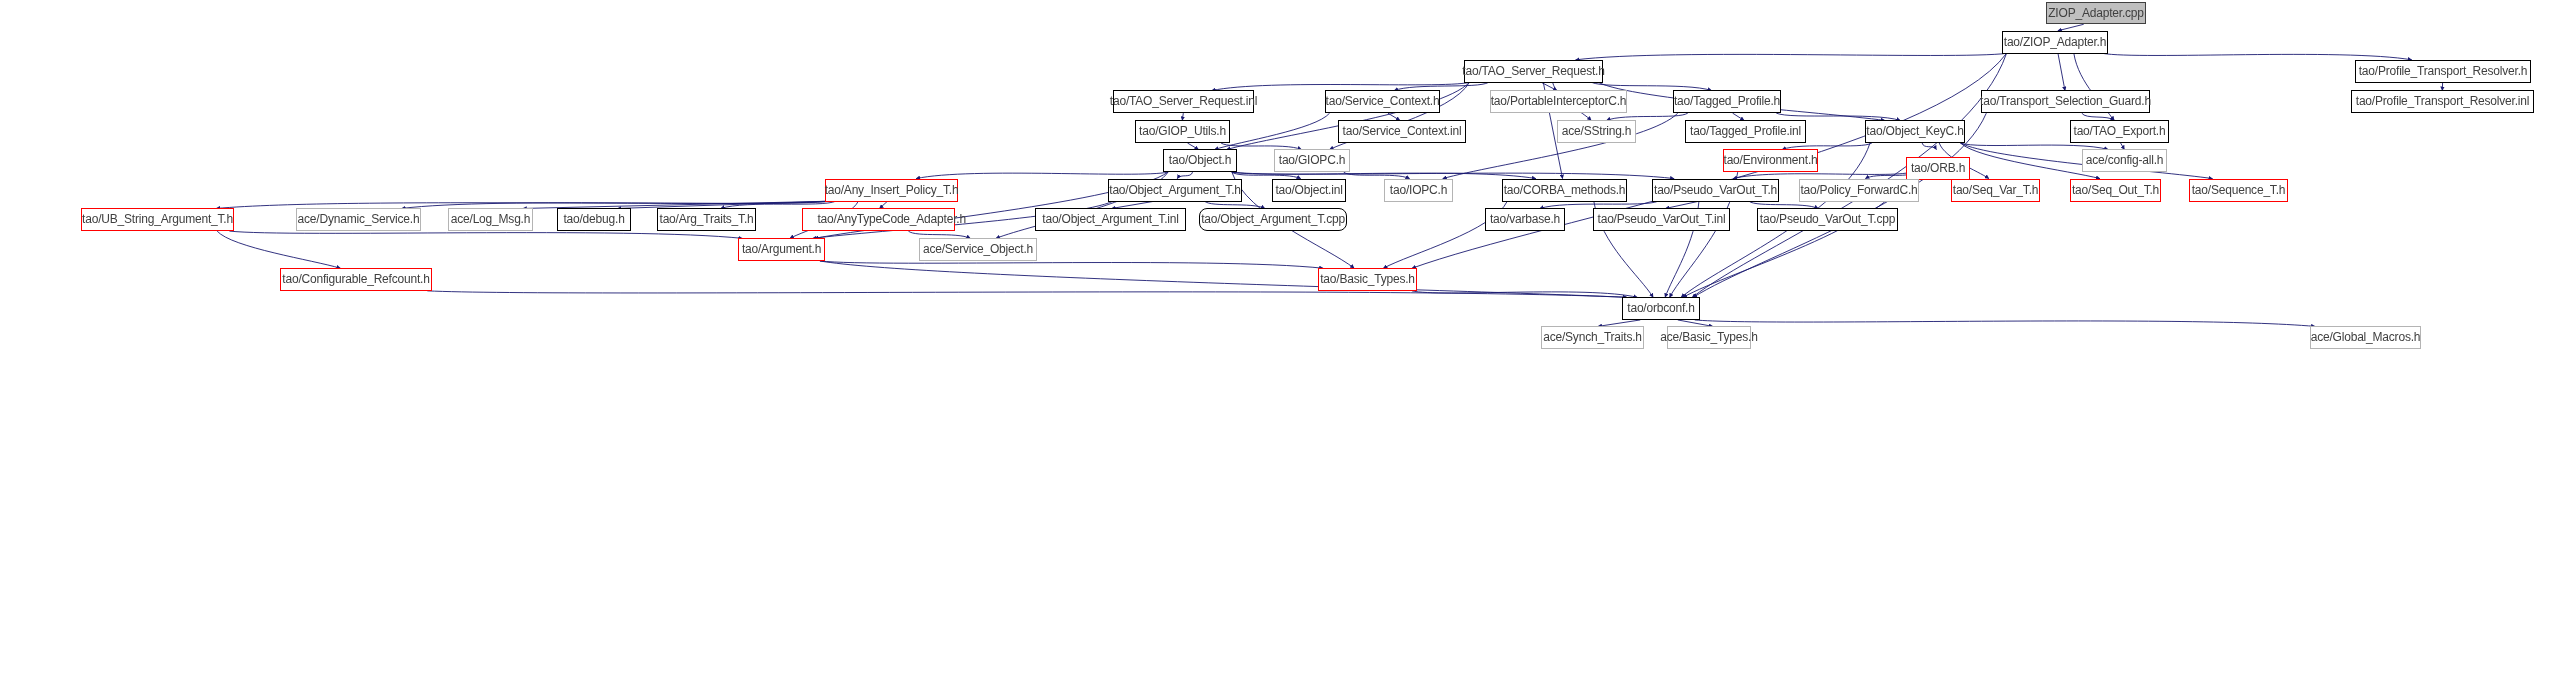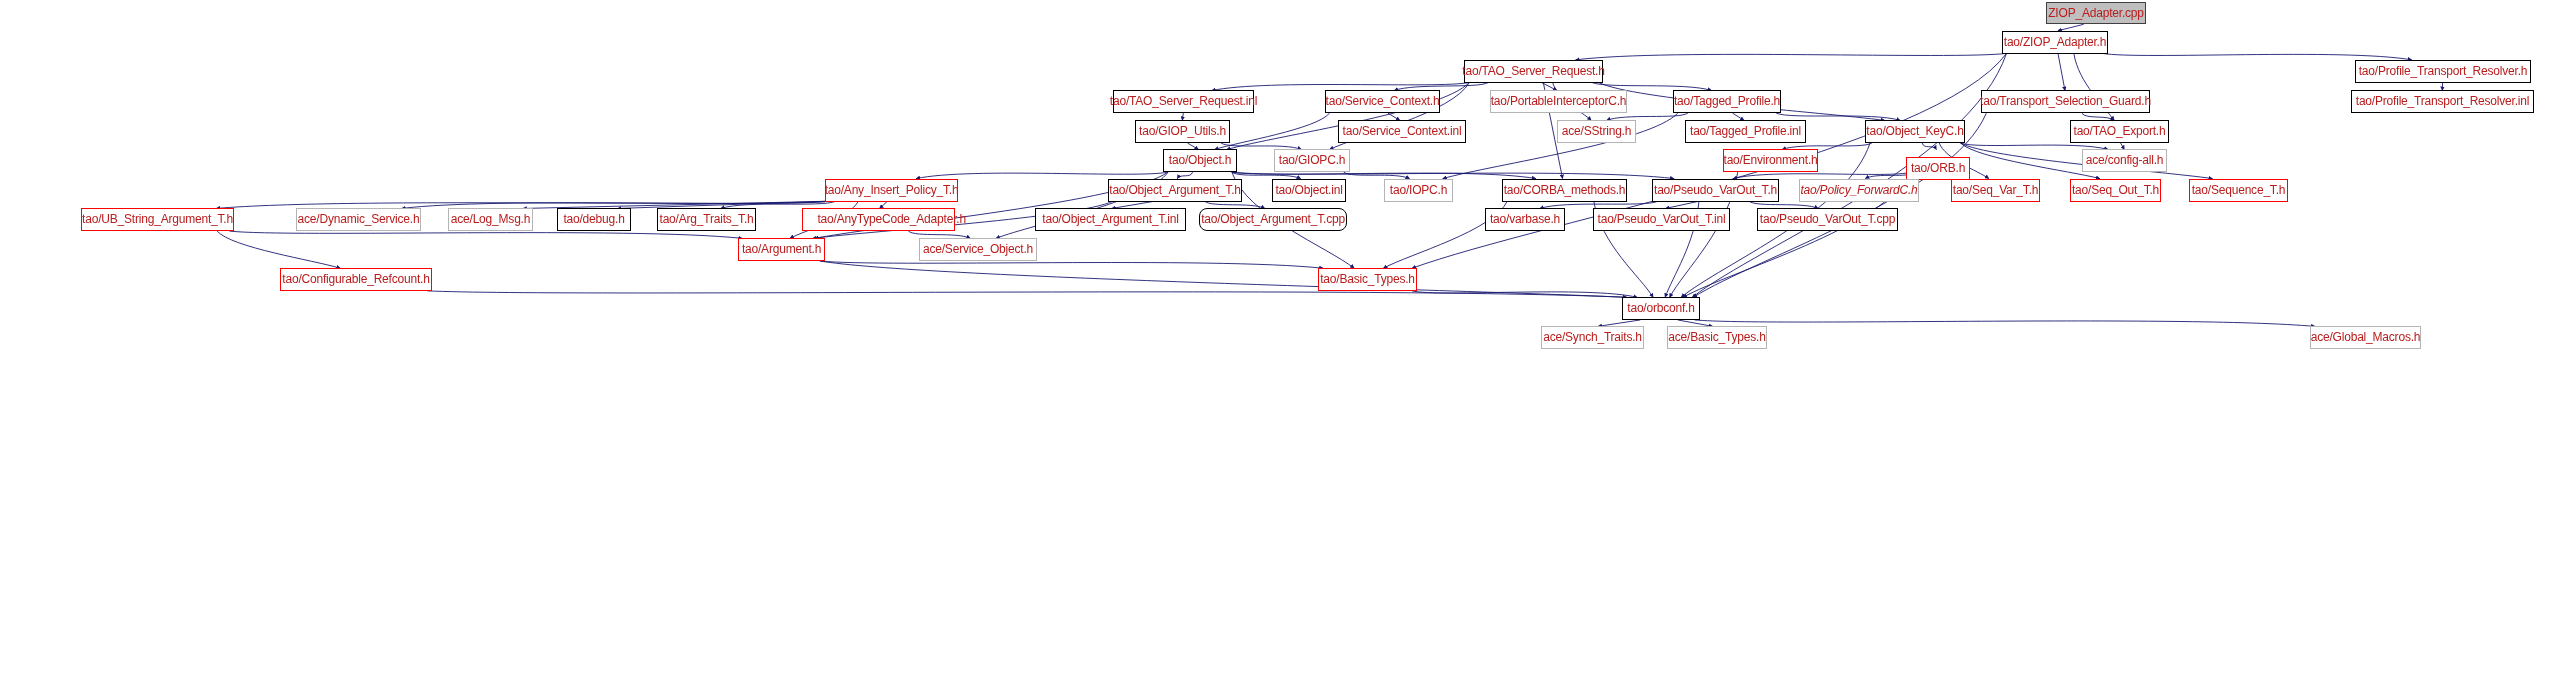--- a/index.html
+++ b/index.html
@@ -26,21 +26,21 @@
   }
   .node {
     position: absolute;
     box-sizing: border-box;
     display: flex;
     align-items: center;
     justify-content: center;
     white-space: nowrap;
     font-size: 12px;
     line-height: 1;
-    color: #b91c1c;
+    color: #404040;
     background: #ffffff;
     border: 0.8px solid #000000;
     height: 22.6px;
     padding: 0 5.7px;
     letter-spacing: -0.2px;
   }
   .node.root {
     background: #bfbfbf;
     border: 0.8px solid #404040;
   }
@@ -214,21 +214,21 @@
       </div>
       <div class="node gray" style="left: 1384px; top: 179px; width: 69px;">
         <span>tao/IOPC.h</span>
       </div>
       <div class="node" style="left: 1502px; top: 179px; width: 125px;">
         <span>tao/CORBA_methods.h</span>
       </div>
       <div class="node" style="left: 1652px; top: 179px; width: 127px;">
         <span>tao/Pseudo_VarOut_T.h</span>
       </div>
-      <div class="node gray" style="left: 1799px; top: 179px; width: 120px; font-style: italic;">
+      <div class="node gray" style="left: 1799px; top: 179px; width: 120px;">
         <span>tao/Policy_ForwardC.h</span>
       </div>
       <div class="node red" style="left: 1951px; top: 179px; width: 89px;">
         <span>tao/Seq_Var_T.h</span>
       </div>
       <div class="node red" style="left: 2070px; top: 179px; width: 91px;">
         <span>tao/Seq_Out_T.h</span>
       </div>
       <div class="node red" style="left: 2189px; top: 179px; width: 99px;">
         <span>tao/Sequence_T.h</span>
@@ -277,21 +277,21 @@
       </div>
       <div class="node red" style="left: 1318px; top: 268px; width: 99px;">
         <span>tao/Basic_Types.h</span>
       </div>
       <div class="node" style="left: 1622px; top: 297px; width: 78px;">
         <span>tao/orbconf.h</span>
       </div>
       <div class="node gray" style="left: 1541px; top: 326px; width: 103px;">
         <span>ace/Synch_Traits.h</span>
       </div>
-      <div class="node gray" style="left: 1667px; top: 326px; width: 100px; text-align: center;">
+      <div class="node gray" style="left: 1667px; top: 326px; width: 84px; text-align: center;">
         <span>ace/Basic_Types.h</span>
       </div>
       <div class="node gray" style="left: 2310px; top: 326px; width: 111px;">
         <span>ace/Global_Macros.h</span>
       </div>
     </div>
 </div>
 
 
 </body></html>

